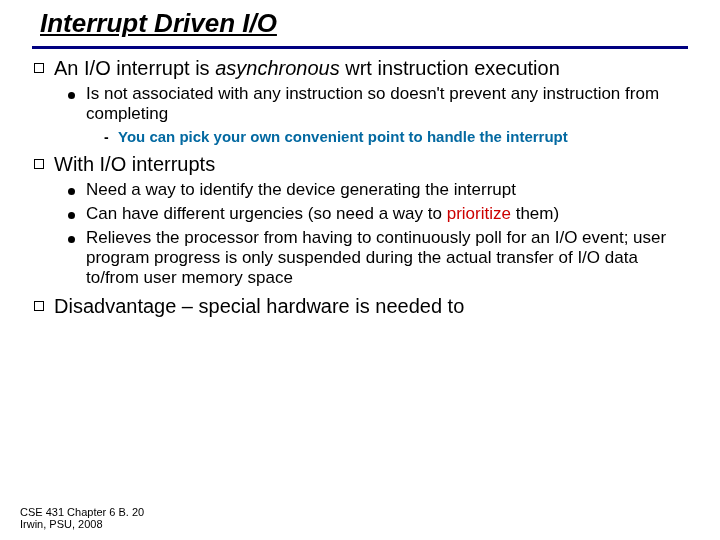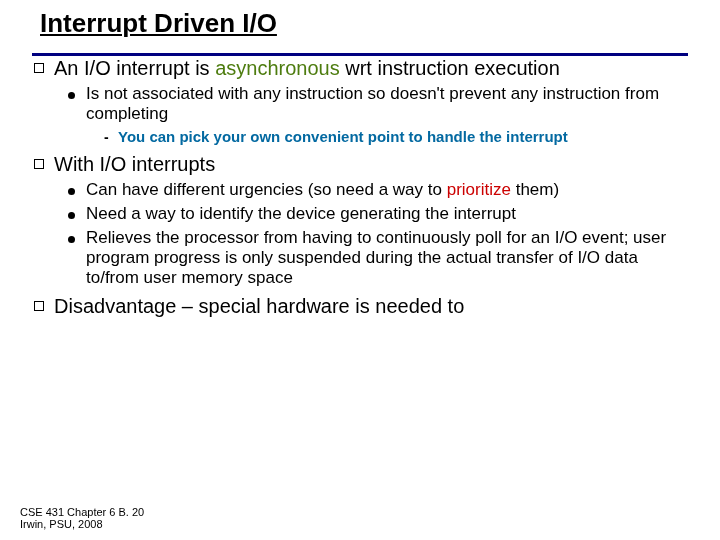--- a/index.html
+++ b/index.html
@@ -17,21 +17,22 @@
     width: 720px;
     height: 540px;
     box-sizing: border-box;
   }
   .title-wrap {
     position: absolute;
     left: 32px;
     top: 8px;
     width: 656px;
     border-bottom: 3px solid #000080;
-    padding-bottom: 14px;
+    padding-bottom: 7px;
+    font-style: italic;
   }
   .title {
     font-size: 26px;
     font-weight: bold;
     color: #000;
     margin: 0;
     padding-left: 8px;
   }
   .title u { text-decoration: underline; }
   .body {
@@ -88,21 +89,21 @@
     font-size: 14px;
     line-height: 18px;
     text-align: left;
   }
   .lvl3 .text {
     font-size: 15px;
     line-height: 18px;
     font-weight: bold;
     color: #0369a1;
   }
-  .async { color: #4d7c0f; }
+  .async { color: #000000; font-style: italic; }
   .prioritize { color: #cc0000; }
   .footer {
     position: absolute;
     bottom: 10px;
     left: 20px;
     right: 20px;
     display: flex;
     justify-content: space-between;
     font-size: 11px;
     color: #000;
@@ -153,25 +154,25 @@
       <span class="bullet"><span class="dash">-</span></span>
       <span class="text">You can pick your own convenient point to handle the interrupt</span>
     </div>
 
     <div class="lvl1">
       <span class="bullet"><span class="sq"></span></span>
       <span class="text">With I/O interrupts</span>
     </div>
     <div class="lvl2">
       <span class="bullet"><span class="disc"></span></span>
-      <span class="text">Can have different urgencies (so need a way to <span class="prioritize">prioritize</span> them)</span>
+      <span class="text">Need a way to identify the device generating the interrupt</span>
     </div>
     <div class="lvl2">
       <span class="bullet"><span class="disc"></span></span>
-      <span class="text">Need a way to identify the device generating the interrupt</span>
+      <span class="text">Can have different urgencies (so need a way to <span class="prioritize">prioritize</span> them)</span>
     </div>
 
     <div class="lvl2">
       <span class="bullet"><span class="disc"></span></span>
       <span class="text">Relieves the processor from having to continuously poll for an I/O event; user program progress is only suspended during the actual transfer of I/O data to/from user memory space</span>
     </div>
 
     <div class="lvl1">
       <span class="bullet"><span class="sq"></span></span>
       <span class="text">Disadvantage – special hardware is needed to</span>

